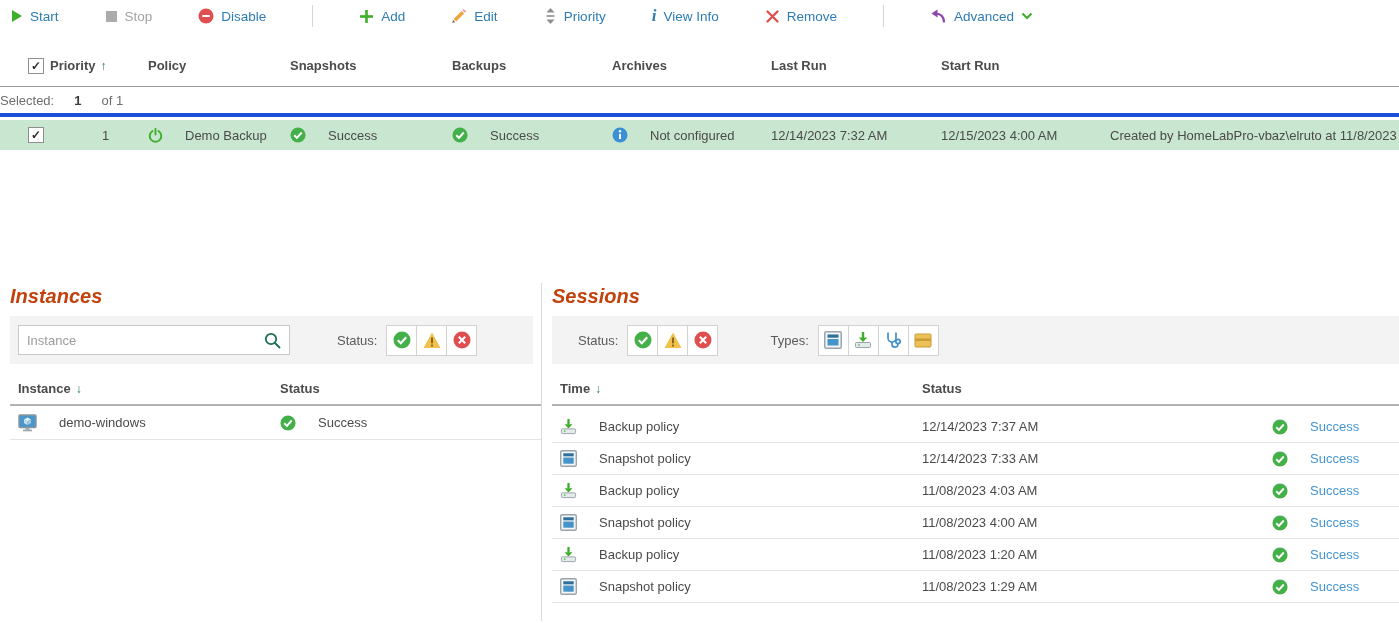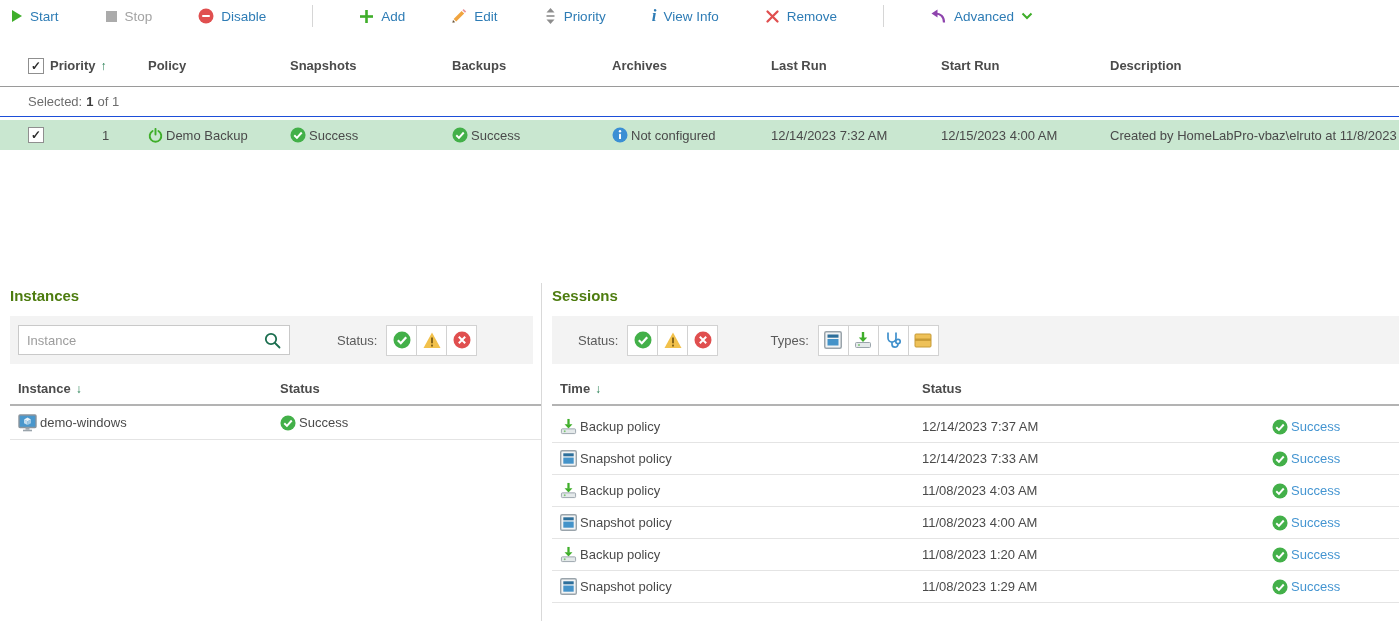--- a/index.html
+++ b/index.html
@@ -15,37 +15,37 @@
   .tb-icon { display:flex; align-items:center; }
   .info-i { font-family:"Liberation Serif", serif; font-style:italic; font-weight:bold;
     color:#2e7cb5; font-size:17px; line-height:14px; }
 
   
   .pt-grid { display:grid; padding-left:28px; align-items:center;
     grid-template-columns:22px 98px 142px 162px 160px 159px 170px 169px 1fr; }
   .pt-header { margin-top:13px; height:42px; border-bottom:1px solid #9a9a9a;
     font-weight:bold; font-size:13px; color:#4b4b4b; }
   .sort-arrow { color:#1f7a4d; font-weight:bold; font-size:12px; margin-left:5px; }
-  .pt-selected { height:30px; border-bottom:1px solid #1d4ed8; display:flex;
-    align-items:center; padding-left:28px; font-size:13px; color:#6d6d6d; gap:4px; }
+  .pt-selected { height:30px; border-bottom:4px solid #1d4ed8; display:flex;
+    align-items:center; font-size:13px; color:#6d6d6d; gap:20px; }
   .pt-selected b { color:#3c3c3c; }
   .pt-row { margin-top:3px; height:30px; background:#c9e7d0; font-size:13px; color:#4a4a4a; }
-  .cell-icon { display:flex; align-items:center; gap:3px; }
+  .cell-icon { display:flex; align-items:center; gap:22px; }
   .cell-priority { padding-left:52px; }
   .cell-desc { white-space:nowrap; overflow:hidden; }
   .checkbox { width:16px; height:16px; background:#fff; border:1px solid #8f8f8f;
     display:flex; align-items:center; justify-content:center; font-size:12px;
     font-weight:bold; color:#2b2b2b; cursor:pointer; }
 
   
   .panels { display:flex; margin-top:133px; height:338px; }
   .instances { width:541px; padding-left:10px; }
   .divider { width:1px; background:#d9d9d9; }
   .sessions { flex:1; padding-left:10px; }
-  .panel-title { margin-top:3px; font-size:15px; font-weight:bold; color:#4d7c0f; line-height:20px; }
+  .panel-title { margin-top:3px; font-size:20px; font-weight:bold; color:#c2410c; line-height:20px;font-style:italic; }
   .filter-bar { margin-top:10px; height:48px; background:#f3f3f3; display:flex;
     align-items:center; font-size:13px; color:#5a5a5a; }
   .instances .filter-bar { padding:0 8px; margin-right:8px; }
   .sessions .filter-bar { padding-left:26px; }
   .search-box { width:272px; height:30px; background:#fff; border:1px solid #c9c9c9;
     display:flex; align-items:center; }
   .search-box input { flex:1; border:none; outline:none; font-size:13px; padding-left:8px;
     font-family:"Liberation Sans", sans-serif; color:#4a4a4a; background:transparent; }
   .search-box input::placeholder { color:#9c9c9c; }
   .search-box .tb-icon { margin-right:8px; }
@@ -161,21 +161,20 @@
   <div class="hdr-cell">
     <span>Priority</span>
     <span class="sort-arrow">↑</span>
   </div>
   <div class="hdr-cell">Policy</div>
   <div class="hdr-cell">Snapshots</div>
   <div class="hdr-cell">Backups</div>
   <div class="hdr-cell">Archives</div>
   <div class="hdr-cell">Last Run</div>
   <div class="hdr-cell">Start Run</div>
-  <div class="hdr-cell">Description</div>
 </div>
 
 <div class="pt-selected">
   <span>Selected:</span>
   <b>1</b>
   <span>of 1</span>
 </div>
 
 <div class="pt-grid pt-row">
   <div class="checkbox">✓</div>

